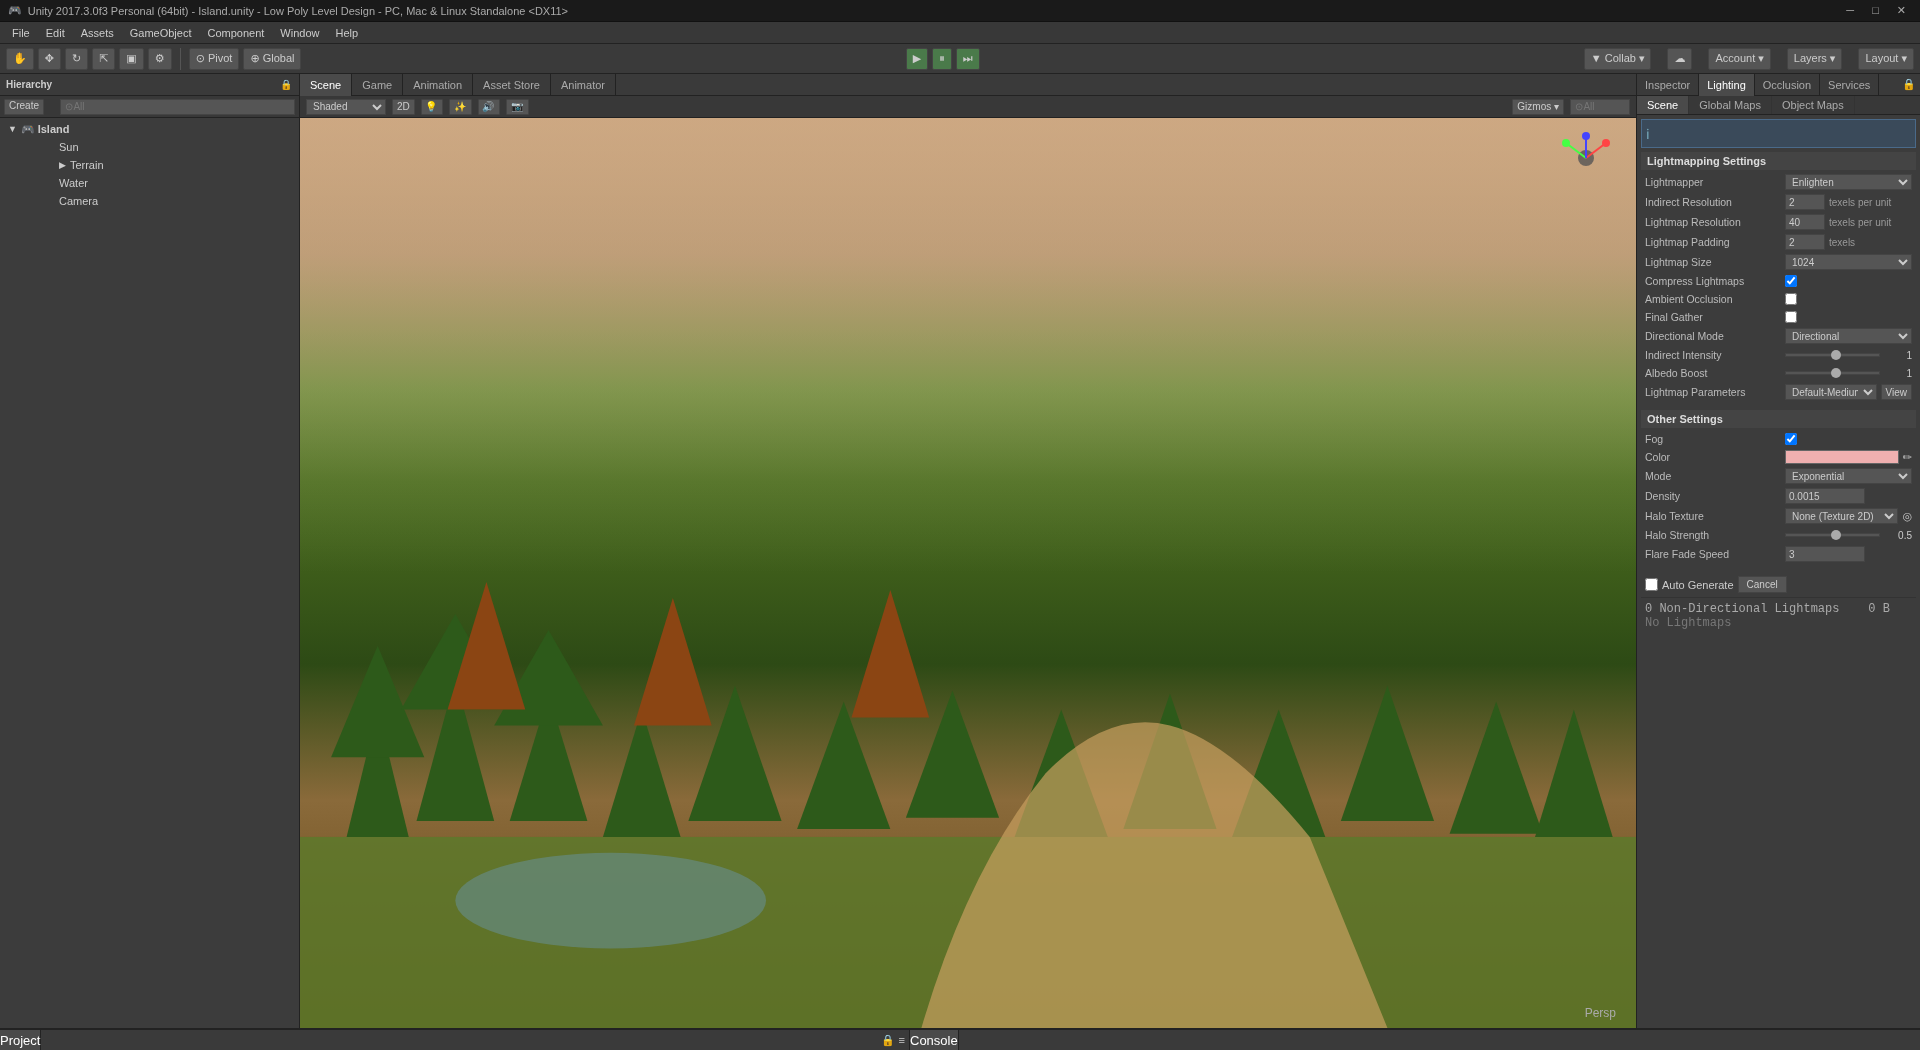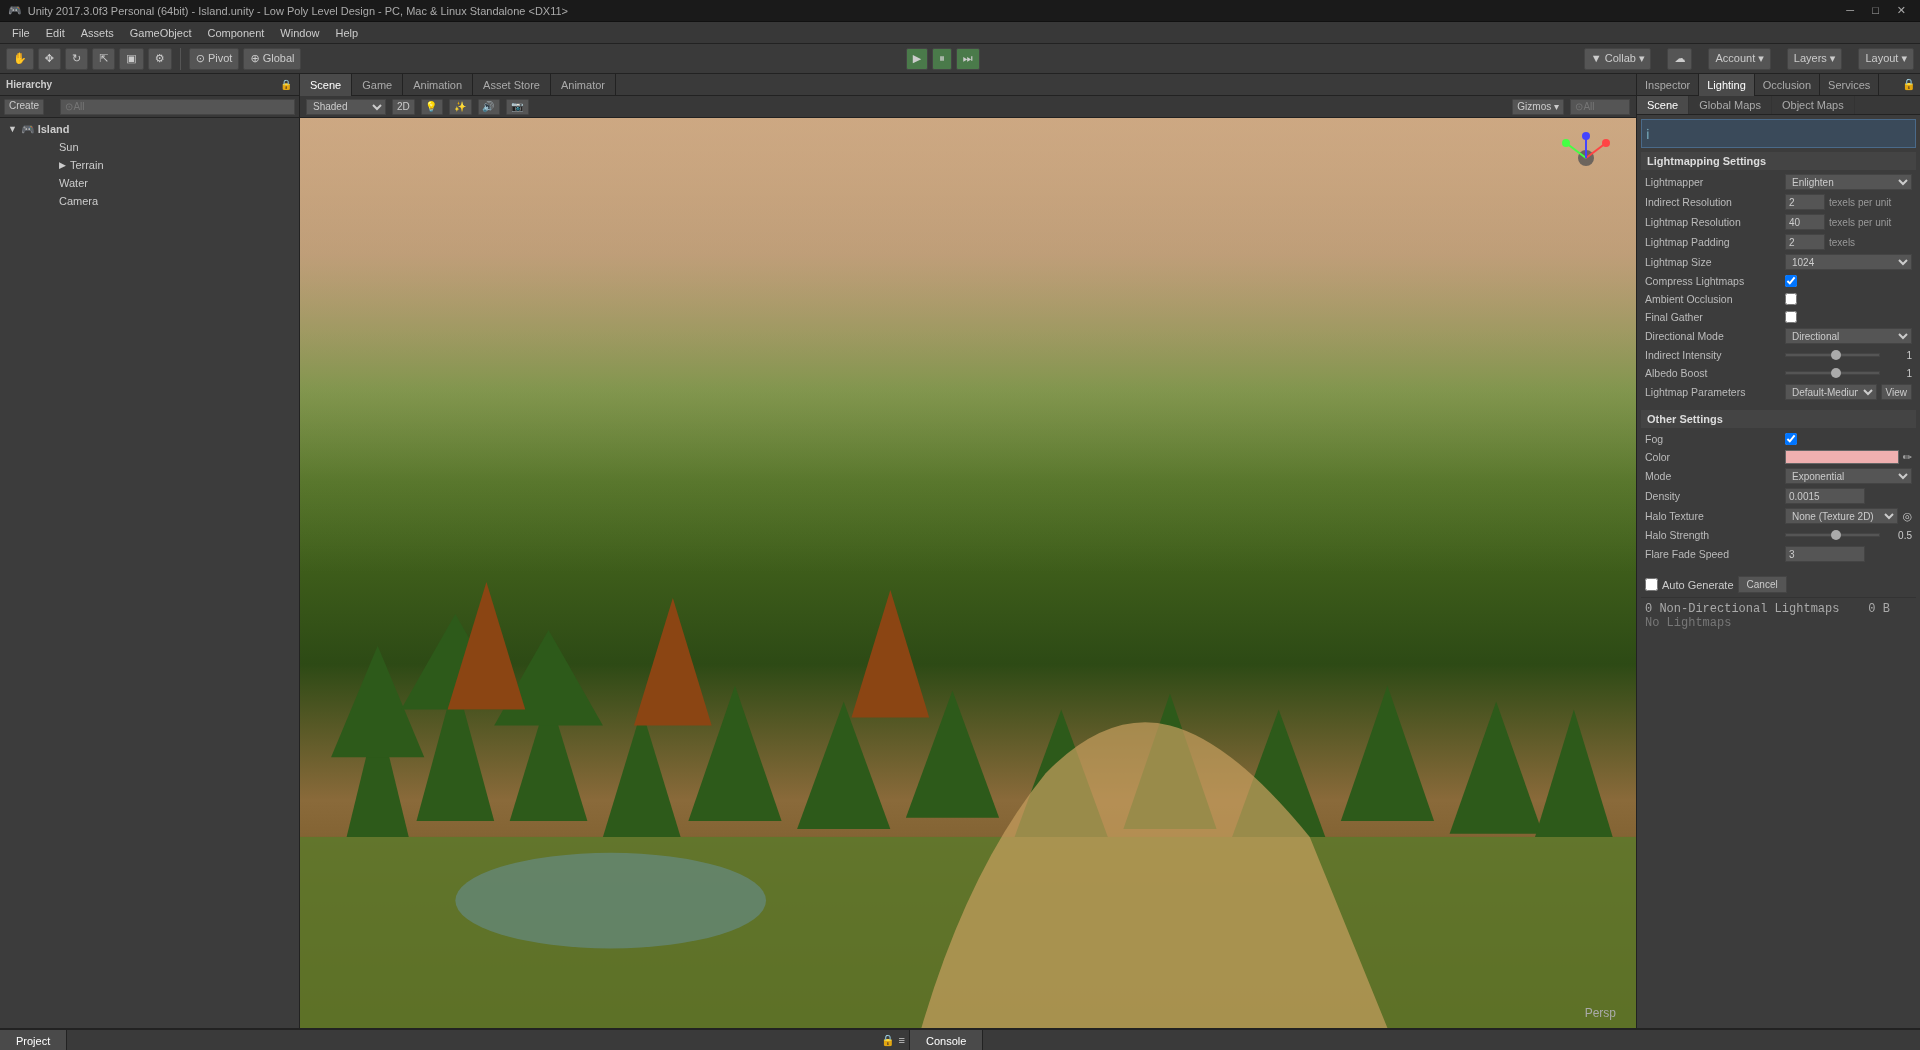--- a/index.html
+++ b/index.html
@@ -319,25 +319,25 @@
 
     .bottom-tabs {
       height: 22px;
       background: #3a3a3a;
       display: flex;
       align-items: center;
       border-bottom: 1px solid #222;
     }
     .bottom-tab {
       height: 22px;
-      padding: 0 16px;
-      display: flex;
-      align-items: center;
-      cursor: pointer;
-      font-size: 11px;
+      padding: 0 0;
+      display: flex;
+      align-items: center;
+      cursor: pointer;
+      font-size: 13px;
       color: #aaa;
       border-right: 1px solid #222;
     }
     .bottom-tab.active { background: #4a4a4a; color: #fff; }
 
     
     #console-panel {
       flex: 1;
       background: #3a3a3a;
       display: flex;

